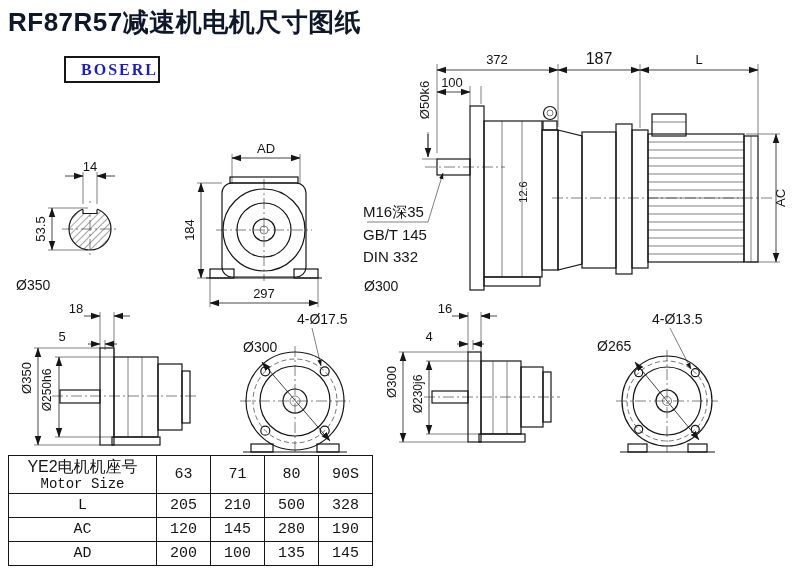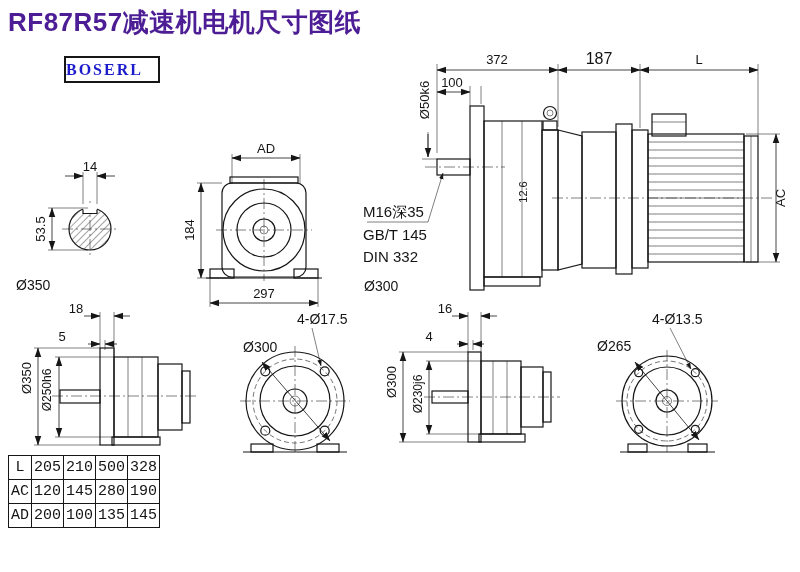--- a/index.html
+++ b/index.html
@@ -1,21 +1,21 @@
 <!DOCTYPE html>
 <html><head>
 <meta charset="utf-8">
 <style>
   *{margin:0;padding:0;box-sizing:border-box}
   html,body{width:800px;height:572px;background:#ffffff;overflow:hidden;position:relative;
     font-family:"Liberation Sans",sans-serif;color:#141414}
-  .page-title{position:absolute;left:8px;top:5px;font-size:26px;font-weight:bold;color:#4c1d95;
+  .page-title{position:absolute;left:8px;top:5px;font-size:26px;font-weight:bold;color:#0f172a;
     font-family:"Liberation Sans",sans-serif;letter-spacing:0.5px}
   .logo-box{position:absolute;left:64px;top:56px;width:96px;height:27px;border:2px solid #161616;
-    display:flex;align-items:center;justify-content:flex-start;background:#fff}
+    display:flex;align-items:center;justify-content:flex-end;background:#fff}
   .logo-text{color:#1c1ccd;font-family:"Liberation Serif",serif;font-weight:bold;font-size:16px;letter-spacing:2px}
   svg.drawing{position:absolute;left:0;top:0}
   svg text{fill:#141414;font-size:13px;font-family:"Liberation Sans",sans-serif}
   svg text.f16{font-size:16px}
   svg text.f15{font-size:15px}
   svg text.f14{font-size:14px}
   svg text.f12{font-size:12px}
   svg text.f11{font-size:11px}
   .ol{fill:none;stroke:#161616;stroke-width:1.2}
   .tl{fill:none;stroke:#161616;stroke-width:0.55}
@@ -248,20 +248,30 @@
     <line class="dim" x1="635" y1="362" x2="699" y2="440" marker-start="url(#arr)" marker-end="url(#arr)"></line>
     <text class="f14" x="597" y="351">Ø265</text>
     <line class="tl" x1="670" y1="328" x2="691" y2="369" marker-end="url(#arr)"></line>
     <text class="f14" x="652" y="324">4-Ø13.5</text>
   </g>
 </svg>
 
 <table class="size-table">
   <tbody>
     <tr>
+      <td class="hdr">
+        <div class="hdr-cn">YE2电机机座号</div>
+        <div class="hdr-en">Motor Size</div>
+      </td>
+      <td class="col">63</td>
+      <td class="col">71</td>
+      <td class="col">80</td>
+      <td class="col">90S</td>
+    </tr>
+    <tr>
       <td>L</td>
       <td>205</td>
       <td>210</td>
       <td>500</td>
       <td>328</td>
     </tr>
     <tr>
       <td>AC</td>
       <td>120</td>
       <td>145</td>

